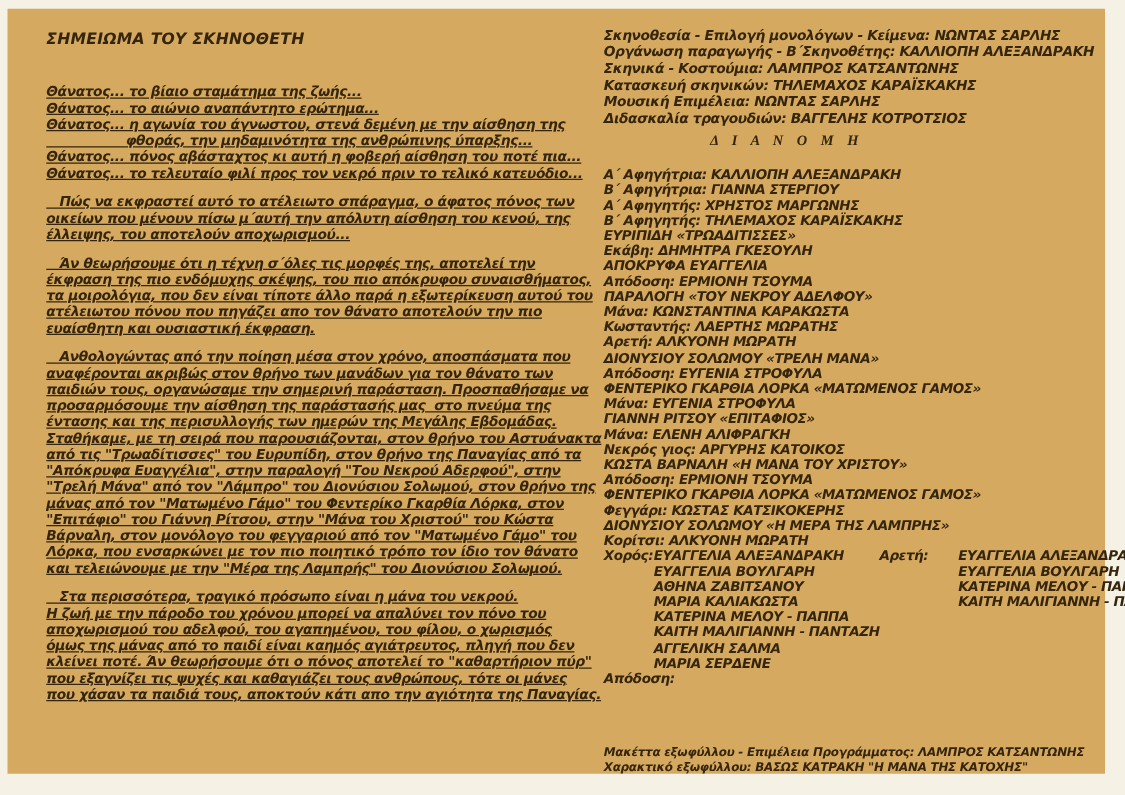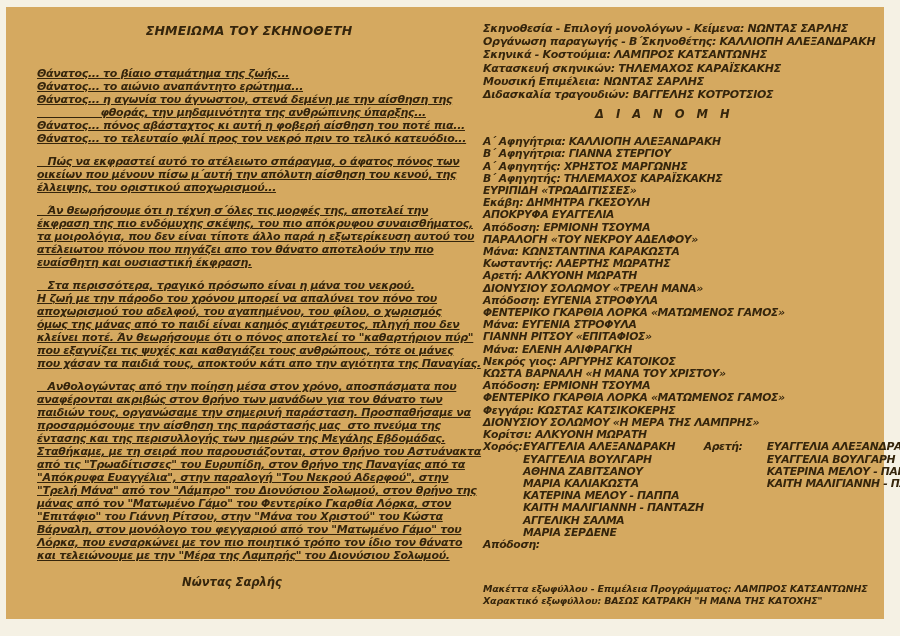--- a/index.html
+++ b/index.html
@@ -25,21 +25,20 @@
     position: absolute; top: 0;
     color: var(--ink);
     font-weight: bold;
     font-style: italic;
   }
   .page.left  { left: 31px;  width: 424px; }
   .page.right { left: 477px; width: 400px; }
 
   .title {
     margin-top: 16px;
-    text-align: center;
     font-size: 12.5px;
     letter-spacing: 0.2px;
     white-space: pre;
   }
   .para {
     white-space: pre;
     font-size: 11px;
     line-height: 13px;
     letter-spacing: -0.3px;
     margin-top: 10px;
@@ -56,24 +55,25 @@
 
   .credits {
     margin-top: 15px;
     white-space: pre;
     font-size: 11px;
     line-height: 13.2px;
     letter-spacing: -0.3px;
   }
   .dianomi {
     margin-top: 6px;
-    margin-left: 112px;
+    margin-left: 85px;
     font-size: 11.5px;
     letter-spacing: 4px;
     white-space: pre;
+    font-family: Liberation Serif, serif;
   }
   .cast {
     margin-top: 15px;
     white-space: pre;
     font-size: 10.8px;
     line-height: 12.2px;
     letter-spacing: -0.35px;
     font-style: italic;
   }
   .chorus-row, .boys-row {
@@ -82,21 +82,21 @@
     line-height: 12.2px;
     letter-spacing: -0.35px;
   }
   .chorus-col { display: flex; flex: 0 0 169px; }
   .solo-col   { display: flex; flex: 1 1 auto; }
   .c-label    { flex: 0 0 40px; white-space: pre; }
   .s-label    { flex: 0 0 63px; white-space: pre; }
   .b-label    { flex: 0 0 44px; white-space: pre; }
   .names      { white-space: pre; }
   .footer {
-    margin-top: 32px;
+    margin-top: 48px;
     white-space: pre;
     font-size: 9.5px;
     line-height: 12px;
     letter-spacing: -0.2px;
   }
 </style>
 </head>
 <body>
 
 <div class="sheet">
@@ -104,48 +104,47 @@
   <div class="page left">
     <div class="title">ΣΗΜΕΙΩΜΑ ΤΟΥ ΣΚΗΝΟΘΕΤΗ</div>
     <div class="para first">Θάνατος... το βίαιο σταμάτημα της ζωής...
 Θάνατος... το αιώνιο αναπάντητο ερώτημα...
 Θάνατος... η αγωνία του άγνωστου, στενά δεμένη με την αίσθηση της
                   φθοράς, την μηδαμινότητα της ανθρώπινης ύπαρξης...
 Θάνατος... πόνος αβάσταχτος κι αυτή η φοβερή αίσθηση του ποτέ πια...
 Θάνατος... το τελευταίο φιλί προς τον νεκρό πριν το τελικό κατευόδιο...</div>
     <div class="para">   Πώς να εκφραστεί αυτό το ατέλειωτο σπάραγμα, ο άφατος πόνος των
 οικείων που μένουν πίσω μ΄αυτή την απόλυτη αίσθηση του κενού, της
-έλλειψης, του οριστικού αποχωρισμού...</div>
+έλλειψης, του αποτελούν αποχωρισμού...</div>
     <div class="para">   Άν θεωρήσουμε ότι η τέχνη σ΄όλες τις μορφές της, αποτελεί την
 έκφραση της πιο ενδόμυχης σκέψης, του πιο απόκρυφου συναισθήματος,
 τα μοιρολόγια, που δεν είναι τίποτε άλλο παρά η εξωτερίκευση αυτού του
 ατέλειωτου πόνου που πηγάζει απο τον θάνατο αποτελούν την πιο
 ευαίσθητη και ουσιαστική έκφραση.</div>
-    <div class="para">   Στα περισσότερα, τραγικό πρόσωπο είναι η μάνα του νεκρού.
-Η ζωή με την πάροδο του χρόνου μπορεί να απαλύνει τον πόνο του
-αποχωρισμού του αδελφού, του αγαπημένου, του φίλου, ο χωρισμός
-όμως της μάνας από το παιδί είναι καημός αγιάτρευτος, πληγή που δεν
-κλείνει ποτέ. Άν θεωρήσουμε ότι ο πόνος αποτελεί το "καθαρτήριον πύρ"
-που εξαγνίζει τις ψυχές και καθαγιάζει τους ανθρώπους, τότε οι μάνες
-που χάσαν τα παιδιά τους, αποκτούν κάτι απο την αγιότητα της Παναγίας.</div>
     <div class="para">   Ανθολογώντας από την ποίηση μέσα στον χρόνο, αποσπάσματα που
 αναφέρονται ακριβώς στον θρήνο των μανάδων για τον θάνατο των
 παιδιών τους, οργανώσαμε την σημερινή παράσταση. Προσπαθήσαμε να
 προσαρμόσουμε την αίσθηση της παράστασής μας  στο πνεύμα της
 έντασης και της περισυλλογής των ημερών της Μεγάλης Εβδομάδας.
 Σταθήκαμε, με τη σειρά που παρουσιάζονται, στον θρήνο του Αστυάνακτα
 από τις "Τρωαδίτισσες" του Ευρυπίδη, στον θρήνο της Παναγίας από τα
 "Απόκρυφα Ευαγγέλια", στην παραλογή "Του Νεκρού Αδερφού", στην
 "Τρελή Μάνα" από τον "Λάμπρο" του Διονύσιου Σολωμού, στον θρήνο της
 μάνας από τον "Ματωμένο Γάμο" του Φεντερίκο Γκαρθία Λόρκα, στον
 "Επιτάφιο" του Γιάννη Ρίτσου, στην "Μάνα του Χριστού" του Κώστα
 Βάρναλη, στον μονόλογο του φεγγαριού από τον "Ματωμένο Γάμο" του
 Λόρκα, που ενσαρκώνει με τον πιο ποιητικό τρόπο τον ίδιο τον θάνατο
 και τελειώνουμε με την "Μέρα της Λαμπρής" του Διονύσιου Σολωμού.</div>
-    <div class="signature">Νώντας Σαρλής</div>
+    <div class="para">   Στα περισσότερα, τραγικό πρόσωπο είναι η μάνα του νεκρού.
+Η ζωή με την πάροδο του χρόνου μπορεί να απαλύνει τον πόνο του
+αποχωρισμού του αδελφού, του αγαπημένου, του φίλου, ο χωρισμός
+όμως της μάνας από το παιδί είναι καημός αγιάτρευτος, πληγή που δεν
+κλείνει ποτέ. Άν θεωρήσουμε ότι ο πόνος αποτελεί το "καθαρτήριον πύρ"
+που εξαγνίζει τις ψυχές και καθαγιάζει τους ανθρώπους, τότε οι μάνες
+που χάσαν τα παιδιά τους, αποκτούν κάτι απο την αγιότητα της Παναγίας.</div>
   </div>
 
   <div class="page right">
     <div class="credits">Σκηνοθεσία - Επιλογή μονολόγων - Κείμενα: ΝΩΝΤΑΣ ΣΑΡΛΗΣ
 Οργάνωση παραγωγής - Β΄Σκηνοθέτης: ΚΑΛΛΙΟΠΗ ΑΛΕΞΑΝΔΡΑΚΗ
 Σκηνικά - Κοστούμια: ΛΑΜΠΡΟΣ ΚΑΤΣΑΝΤΩΝΗΣ
 Κατασκευή σκηνικών: ΤΗΛΕΜΑΧΟΣ ΚΑΡΑΪΣΚΑΚΗΣ
 Μουσική Επιμέλεια: ΝΩΝΤΑΣ ΣΑΡΛΗΣ
 Διδασκαλία τραγουδιών: ΒΑΓΓΕΛΗΣ ΚΟΤΡΟΤΣΙΟΣ</div>
     <div class="dianomi">Δ Ι Α Ν Ο Μ Η</div>

